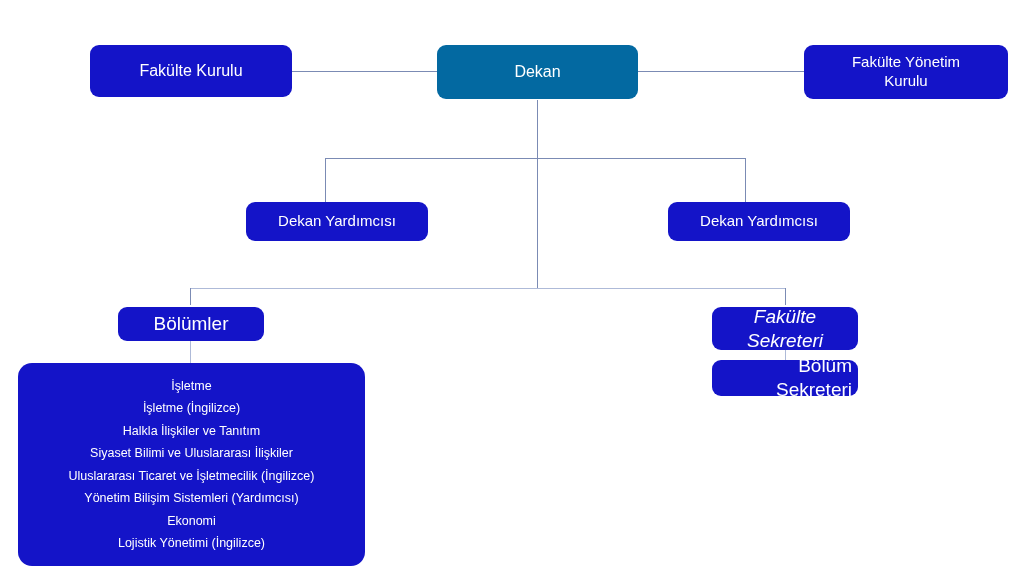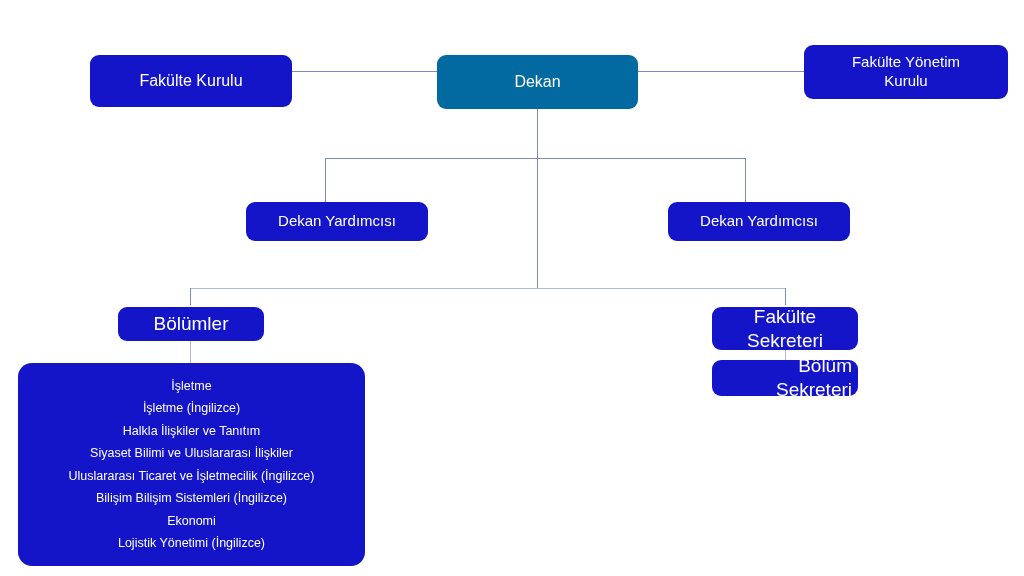--- a/index.html
+++ b/index.html
@@ -44,21 +44,21 @@
     padding: 2px 6px;
   }
   .node.gray { background: #0369a1; }
 
   .node-label {
     display: block;
     width: 100%;
     white-space: pre-line;
   }
 
-  .fs-16 { font-size: 16px; margin-top: 10px; }
+  .fs-16 { font-size: 16px; }
   .fs-15 { font-size: 15px; }
   .fs-13 { font-size: 19px; }
 
   
   .dept-panel {
     position: absolute;
     box-sizing: border-box;
     background: #1414c8;
     border-radius: 14px;
     color: #ffffff;
@@ -117,32 +117,32 @@
   </div>
 
   <div class="node fs-15" style="left:668px; top:202px; width:182px; height:39px;">
     <span class="node-label">Dekan Yardımcısı</span>
   </div>
 
   <div class="node fs-13" style="left:118px; top:307px; width:146px; height:34px;">
     <span class="node-label">Bölümler</span>
   </div>
 
-  <div class="node fs-13" style="left:712px; top:307px; width:146px; height:43px;">
+  <div class="node fs-13" style="left:712px; top:307px; width:146px; height:43px;font-style:italic;">
     <span class="node-label">Fakülte Sekreteri</span>
   </div>
 
   <div class="node fs-13" style="left:712px; top:360px; width:146px; height:36px;text-align:right;">
     <span class="node-label">Bölüm Sekreteri</span>
   </div>
 
   <div class="dept-panel" style="left:18px; top:363px; width:347px; height:203px;" id="dept-panel">
   <div class="dept-item">İşletme</div>
       <div class="dept-item">İşletme (İngilizce)</div>
       <div class="dept-item">Halkla İlişkiler ve Tanıtım</div>
       <div class="dept-item">Siyaset Bilimi ve Uluslararası İlişkiler</div>
       <div class="dept-item">Uluslararası Ticaret ve İşletmecilik (İngilizce)</div>
-      <div class="dept-item">Bilişim Bilişim Sistemleri (İngilizce)</div>
+      <div class="dept-item">Yönetim Bilişim Sistemleri (Yardımcısı)</div>
       <div class="dept-item">Ekonomi</div>
       <div class="dept-item">Lojistik Yönetimi (İngilizce)</div>
     </div>
 
 </div>
 
 </body></html>

